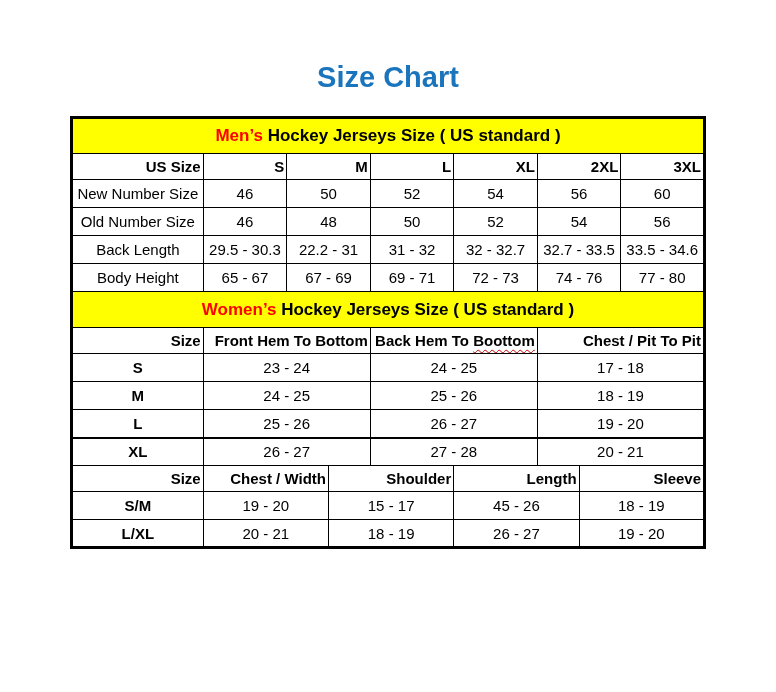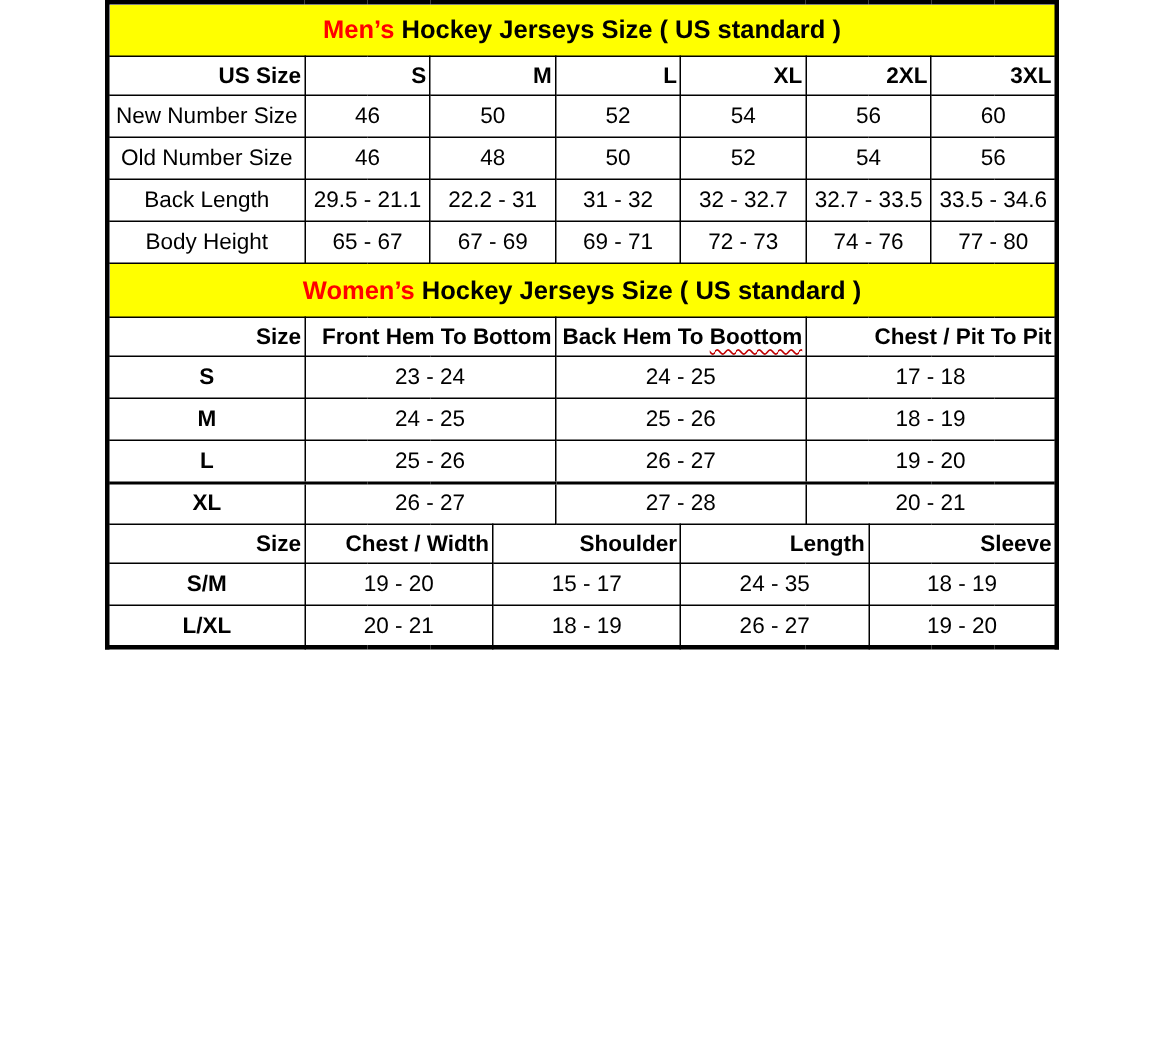--- a/index.html
+++ b/index.html
@@ -80,20 +80,21 @@
     text-decoration-thickness: 1px;
     text-underline-offset: 3px;
     text-decoration-skip-ink: none;
     margin-top: 18px;
   }
 </style>
 </head>
 <body>
 
 <div class="page">
+  <h1 class="title">Size Chart</h1>
   <table class="size-table" id="size-table">
       <colgroup>
         <col style="width: 20.8%;">
         <col style="width: 6.6%;">
         <col style="width: 6.6%;">
         <col style="width: 6.6%;">
         <col style="width: 6.6%;">
         <col style="width: 6.6%;">
         <col style="width: 6.6%;">
         <col style="width: 6.6%;">
@@ -129,21 +130,21 @@
           <td class="row-label">Old Number Size</td>
           <td colspan="2" class="cell">46</td>
           <td colspan="2" class="cell">48</td>
           <td colspan="2" class="cell">50</td>
           <td colspan="2" class="cell">52</td>
           <td colspan="2" class="cell">54</td>
           <td colspan="2" class="cell">56</td>
         </tr>
         <tr class="data-row sec-men">
           <td class="row-label">Back Length</td>
-          <td colspan="2" class="cell">29.5 - 21.1</td>
+          <td colspan="2" class="cell">29.5 - 30.3</td>
           <td colspan="2" class="cell">22.2 - 31</td>
           <td colspan="2" class="cell">31 - 32</td>
           <td colspan="2" class="cell">32 - 32.7</td>
           <td colspan="2" class="cell">32.7 - 33.5</td>
           <td colspan="2" class="cell">33.5 - 34.6</td>
         </tr>
         <tr class="data-row sec-men last-row">
           <td class="row-label">Body Height</td>
           <td colspan="2" class="cell">65 - 67</td>
           <td colspan="2" class="cell">67 - 69</td>
@@ -189,21 +190,21 @@
           <th>Size</th>
           <th colspan="3">Chest / Width</th>
           <th colspan="3">Shoulder</th>
           <th colspan="3">Length</th>
           <th colspan="3">Sleeve</th>
         </tr>
         <tr class="data-row sec-youth">
           <td class="row-label">S/M</td>
           <td colspan="3" class="cell">19 - 20</td>
           <td colspan="3" class="cell">15 - 17</td>
-          <td colspan="3" class="cell">24 - 35</td>
+          <td colspan="3" class="cell">45 - 26</td>
           <td colspan="3" class="cell">18 - 19</td>
         </tr>
         <tr class="data-row sec-youth last-row">
           <td class="row-label">L/XL</td>
           <td colspan="3" class="cell">20 - 21</td>
           <td colspan="3" class="cell">18 - 19</td>
           <td colspan="3" class="cell">26 - 27</td>
           <td colspan="3" class="cell">19 - 20</td>
         </tr>
       </tbody>

